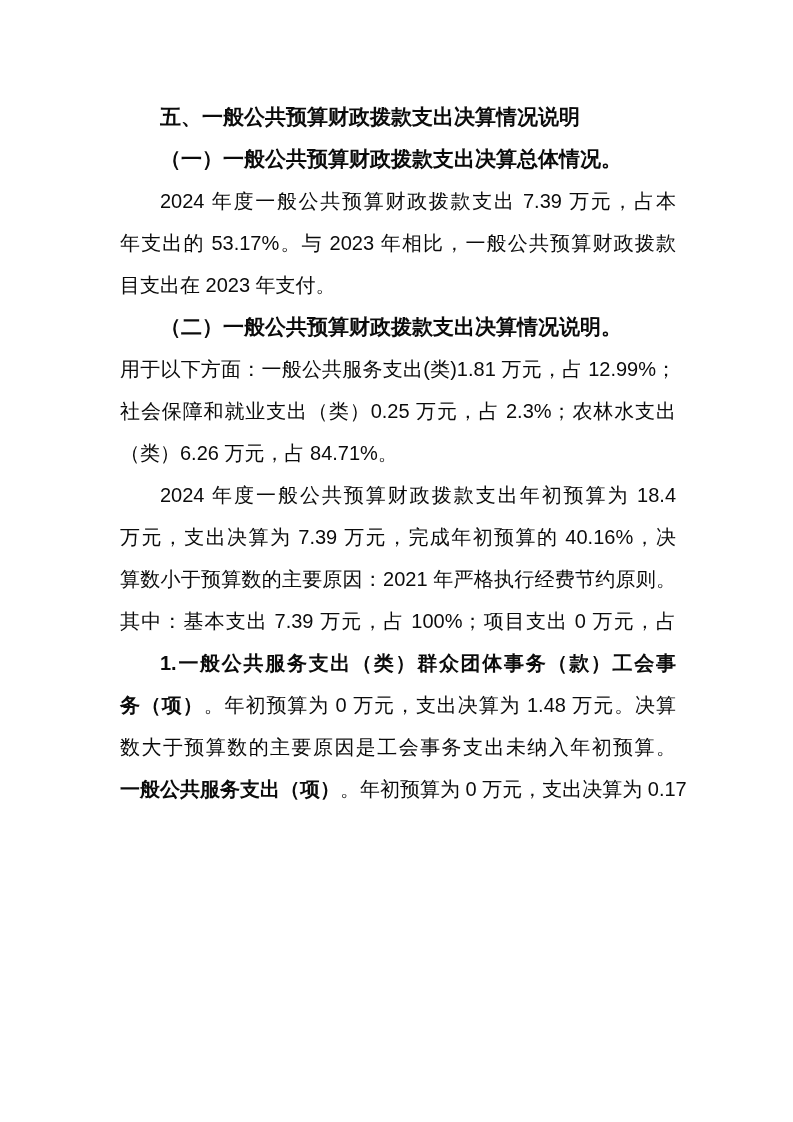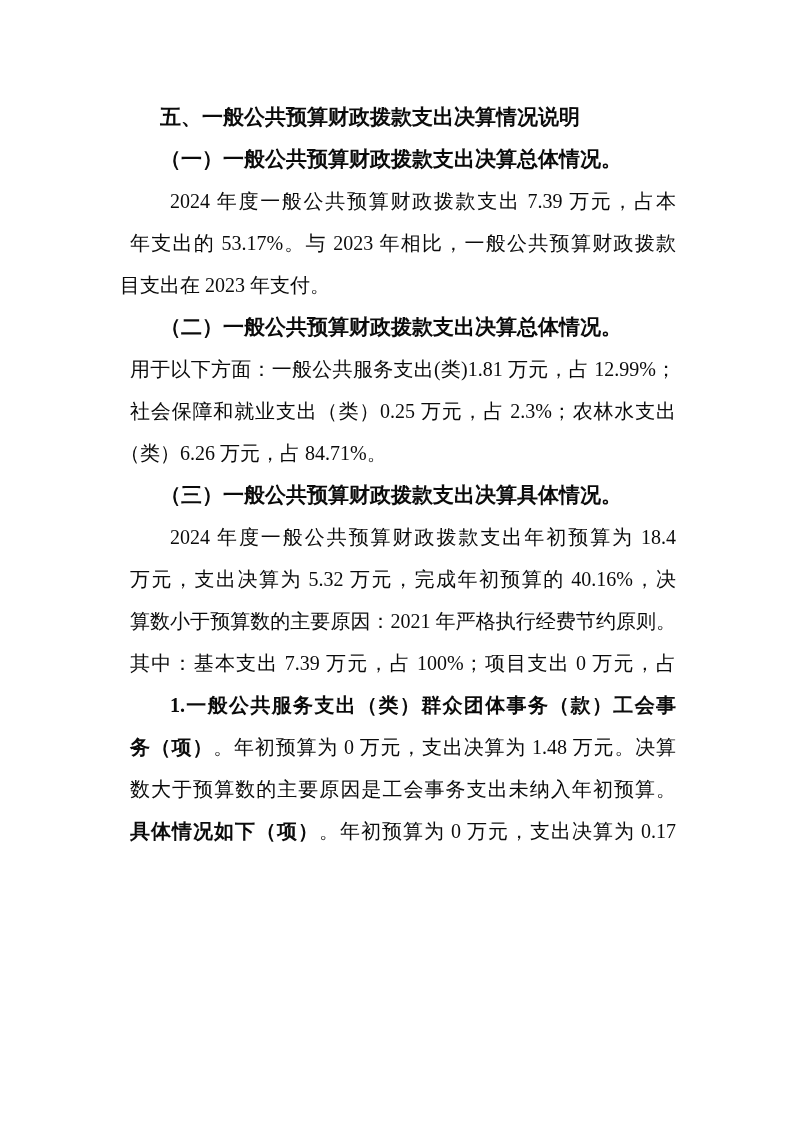--- a/index.html
+++ b/index.html
@@ -6,40 +6,39 @@
     margin: 0;
     padding: 0;
     background: #ffffff;
   }
   .page {
     position: relative;
     width: 754px;
     height: 1122px;
     background: #ffffff;
     overflow: hidden;
-    font-family: Liberation Serif, serif;
+    font-family: Liberation Sans, sans-serif;
     color: #0b0b0b;
   }
   .doc {
     position: absolute;
     left: 120px;
     top: 96px;
     width: 556px;
   }
   .line {
     font-size: 20px;
     height: 42px;
     line-height: 42px;
     white-space: nowrap;
     text-align: left;
   }
   .line.stretch {
     text-align: justify;
     text-align-last: justify;
-    margin-left: 10px;
   }
   .line.indent {
     text-indent: 40px;
   }
   .line.heading {
     font-size: 21px;
     font-weight: 700;
   }
   .seg.bold {
     font-weight: 700;
@@ -48,27 +47,26 @@
 </head>
 <body>
 
 <div class="page">
   <div class="doc">
       <div class="line heading indent"><span class="seg bold">五、一般公共预算财政拨款支出决算情况说明</span></div>
       <div class="line heading indent"><span class="seg bold">（一）一般公共预算财政拨款支出决算总体情况。</span></div>
       <div class="line indent stretch"><span class="seg">2024 年度一般公共预算财政拨款支出 7.39 万元，占本</span></div>
       <div class="line stretch"><span class="seg">年支出的 53.17%。与 2023 年相比，一般公共预算财政拨款</span></div>
       <div class="line"><span class="seg">目支出在 2023 年支付。</span></div>
-      <div class="line heading indent"><span class="seg bold">（二）一般公共预算财政拨款支出决算总体情况。</span></div>
+      <div class="line heading indent"><span class="seg bold">（二）一般公共预算财政拨款支出决算情况说明。</span></div>
       <div class="line stretch"><span class="seg">用于以下方面：一般公共服务支出(类)1.81 万元，占 12.99%；</span></div>
       <div class="line stretch"><span class="seg">社会保障和就业支出（类）0.25 万元，占 2.3%；农林水支出</span></div>
       <div class="line"><span class="seg">（类）6.26 万元，占 84.71%。</span></div>
-      <div class="line heading indent"><span class="seg bold">（三）一般公共预算财政拨款支出决算具体情况。</span></div>
       <div class="line indent stretch"><span class="seg">2024 年度一般公共预算财政拨款支出年初预算为 18.4</span></div>
-      <div class="line stretch"><span class="seg">万元，支出决算为 5.32 万元，完成年初预算的 40.16%，决</span></div>
+      <div class="line stretch"><span class="seg">万元，支出决算为 7.39 万元，完成年初预算的 40.16%，决</span></div>
       <div class="line stretch"><span class="seg">算数小于预算数的主要原因：2021 年严格执行经费节约原则。</span></div>
       <div class="line stretch"><span class="seg">其中：基本支出 7.39 万元，占 100%；项目支出 0 万元，占</span></div>
       <div class="line indent stretch"><span class="seg bold">1.一般公共服务支出（类）群众团体事务（款）工会事</span></div>
       <div class="line stretch"><span class="seg bold">务（项）</span><span class="seg">。年初预算为 0 万元，支出决算为 1.48 万元。决算</span></div>
       <div class="line stretch"><span class="seg">数大于预算数的主要原因是工会事务支出未纳入年初预算。</span></div>
-      <div class="line stretch"><span class="seg bold">具体情况如下（项）</span><span class="seg">。年初预算为 0 万元，支出决算为 0.17</span></div>
+      <div class="line stretch"><span class="seg bold">一般公共服务支出（项）</span><span class="seg">。年初预算为 0 万元，支出决算为 0.17</span></div>
     </div>
 </div>
 
 </body></html>

